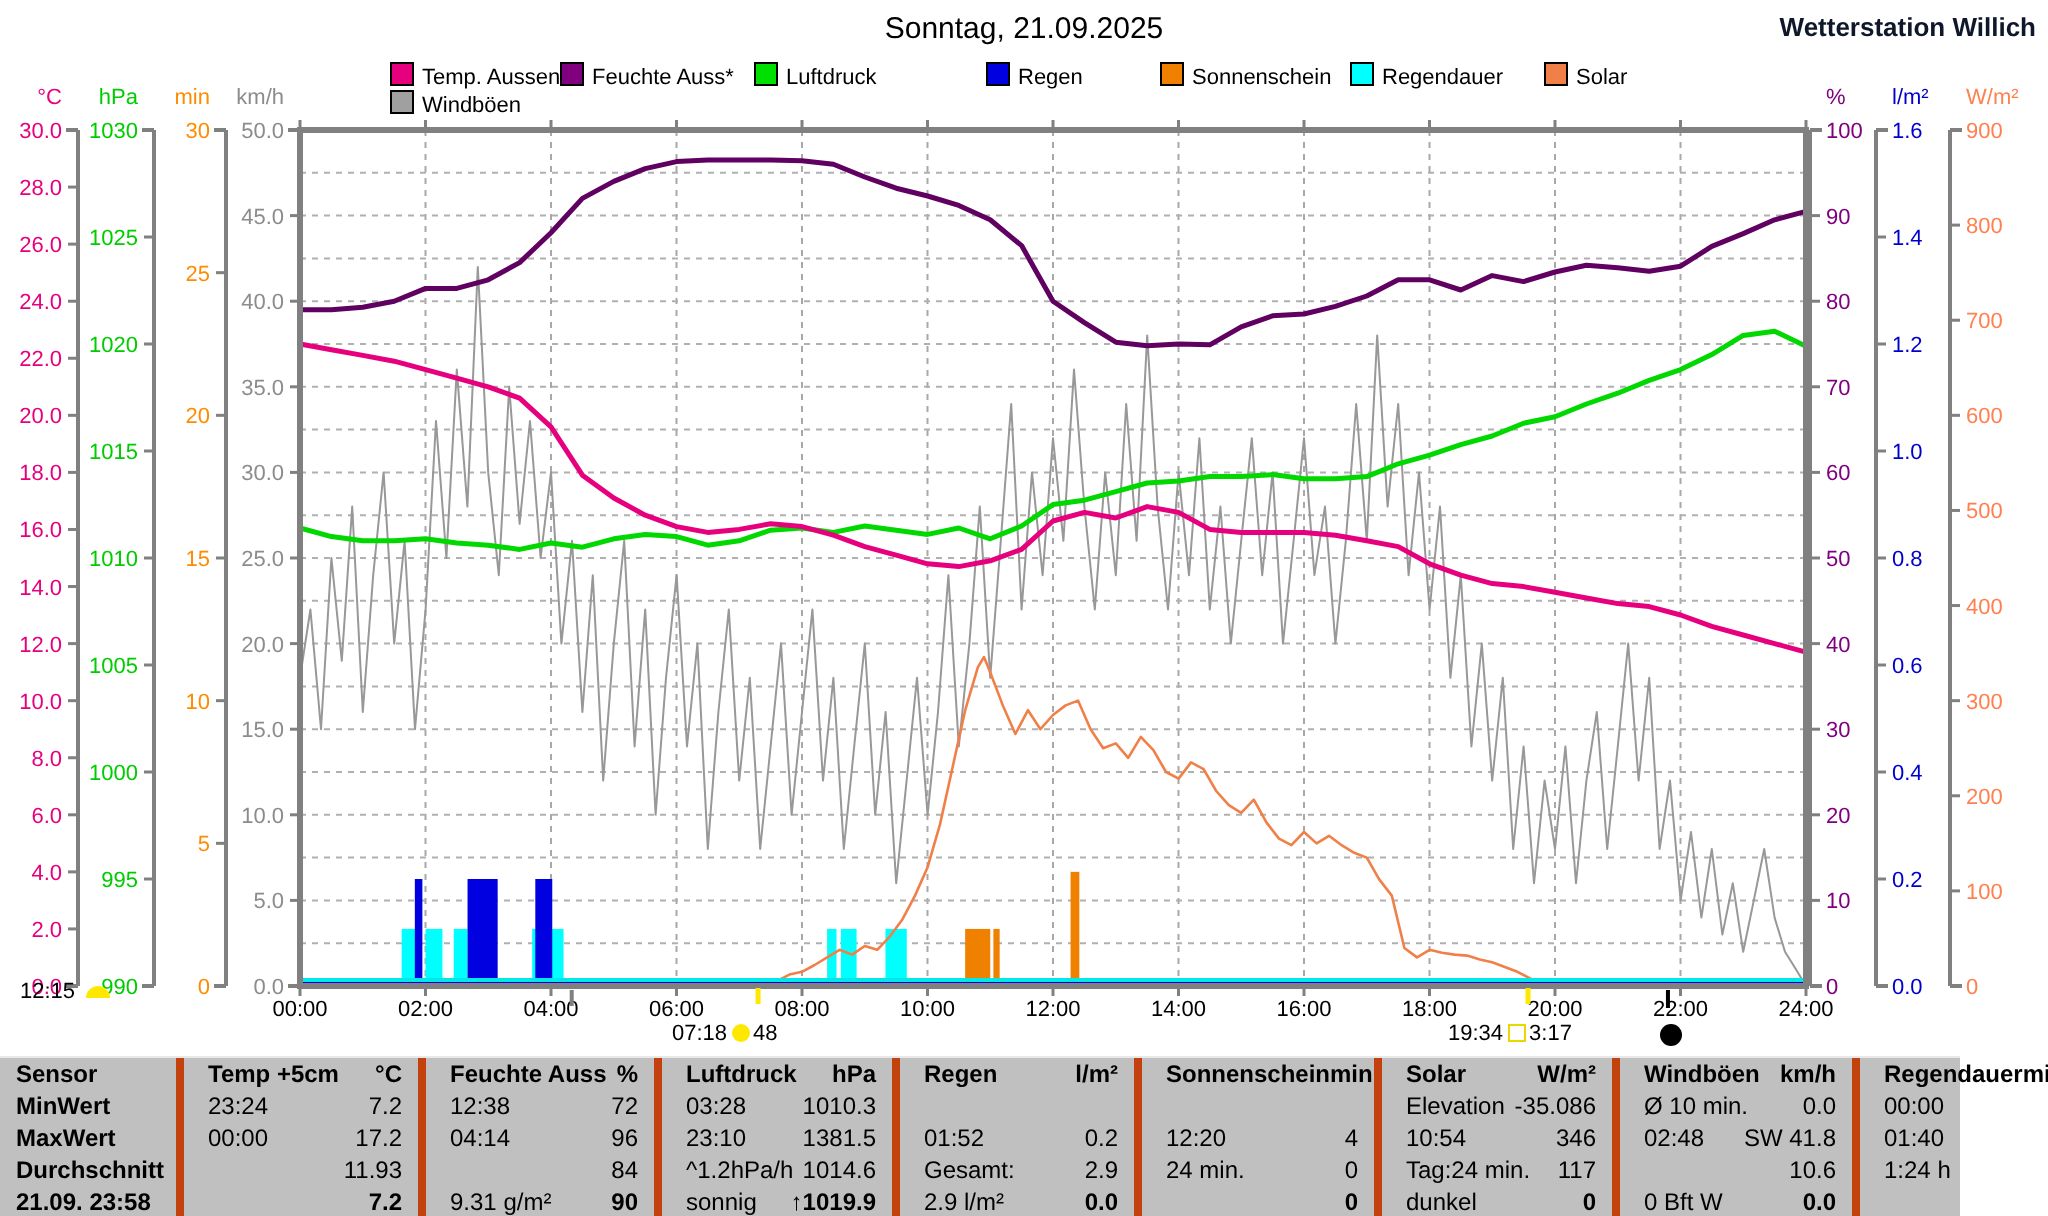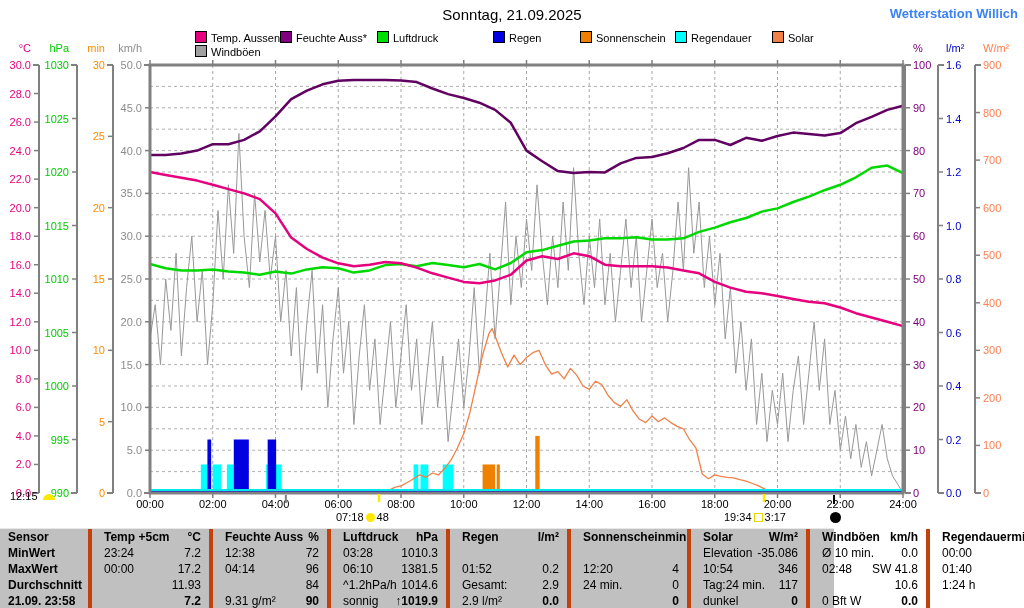--- a/index.html
+++ b/index.html
@@ -1,32 +1,32 @@
 <!DOCTYPE html>
 <html><head>
 <meta charset="utf-8">
 <style>
   html,body{margin:0;padding:0;background:#fff;}
   .page{position:relative;width:1024px;height:608px;background:#fff;overflow:hidden;
         font-family:"Liberation Sans",sans-serif;color:#000;}
   .title{position:absolute;top:6px;left:0;width:1024px;text-align:center;font-size:15px;}
-  .station{position:absolute;top:6px;right:6px;font-size:13px;font-weight:bold;color:#3b82f6;}
+  .station{position:absolute;top:6px;right:6px;font-size:13px;font-weight:bold;color:#0f172a;}
   .legend-item{position:absolute;height:12px;font-size:11px;white-space:nowrap;padding-left:45px;}
   .legend-item .sw{display:inline-block;width:10px;height:10px;border:1px solid #000;
                    vertical-align:-1px;margin-right:4px;}
   svg text{font-family:"Liberation Sans",sans-serif;}
   .mk{position:absolute;font-size:11px;white-space:nowrap;}
   .sun-ic{display:inline-block;width:9px;height:9px;border-radius:50%;background:#ffe800;
           vertical-align:-1px;margin:0 2px;}
   .halfsun-ic{display:inline-block;width:12px;height:6px;border-radius:6px 6px 0 0;
           background:#ffe800;vertical-align:0px;margin-left:5px;}
   .sq-ic{display:inline-block;width:7px;height:7px;background:#fff;border:1px solid #e8d800;
          vertical-align:-1px;margin:0 2px;}
   .moon-ic{position:absolute;width:11px;height:11px;border-radius:50%;background:#000;}
-  .wtable{position:absolute;left:0;top:528px;width:834px;height:80px;background:#c0c0c0;
+  .wtable{position:absolute;left:0;top:528px;width:980px;height:80px;background:#c0c0c0;
           border-top:1px solid #e8e8e8;display:flex;font-size:12px;line-height:16px;}
   .wcol{flex:0 0 auto;overflow:hidden;white-space:nowrap;}
   .wcol.sep{border-left:4px solid #c2410c;}
   .wrow{height:16px;display:flex;justify-content:space-between;padding:0 8px 0 12px;}
   .wrow .l{text-align:left;}
   .wrow .r{text-align:right;}
   .wrow.hdr{font-weight:bold;}
   .wrow.cur .r{font-weight:bold;}
   .labcol .wrow{font-weight:bold;padding-left:8px;}
 </style>
@@ -413,21 +413,21 @@
       <div class="wcol sep" style="width: 115px;">
         <div class="wrow hdr">
           <span class="l">Luftdruck</span>
           <span class="r">hPa</span>
         </div>
         <div class="wrow">
           <span class="l">03:28</span>
           <span class="r">1010.3</span>
         </div>
         <div class="wrow">
-          <span class="l">06:10</span>
+          <span class="l">23:10</span>
           <span class="r">1381.5</span>
         </div>
         <div class="wrow">
           <span class="l">^1.2hPa/h</span>
           <span class="r">1014.6</span>
         </div>
         <div class="wrow cur">
           <span class="l">sonnig</span>
           <span class="r">↑1019.9</span>
         </div>

